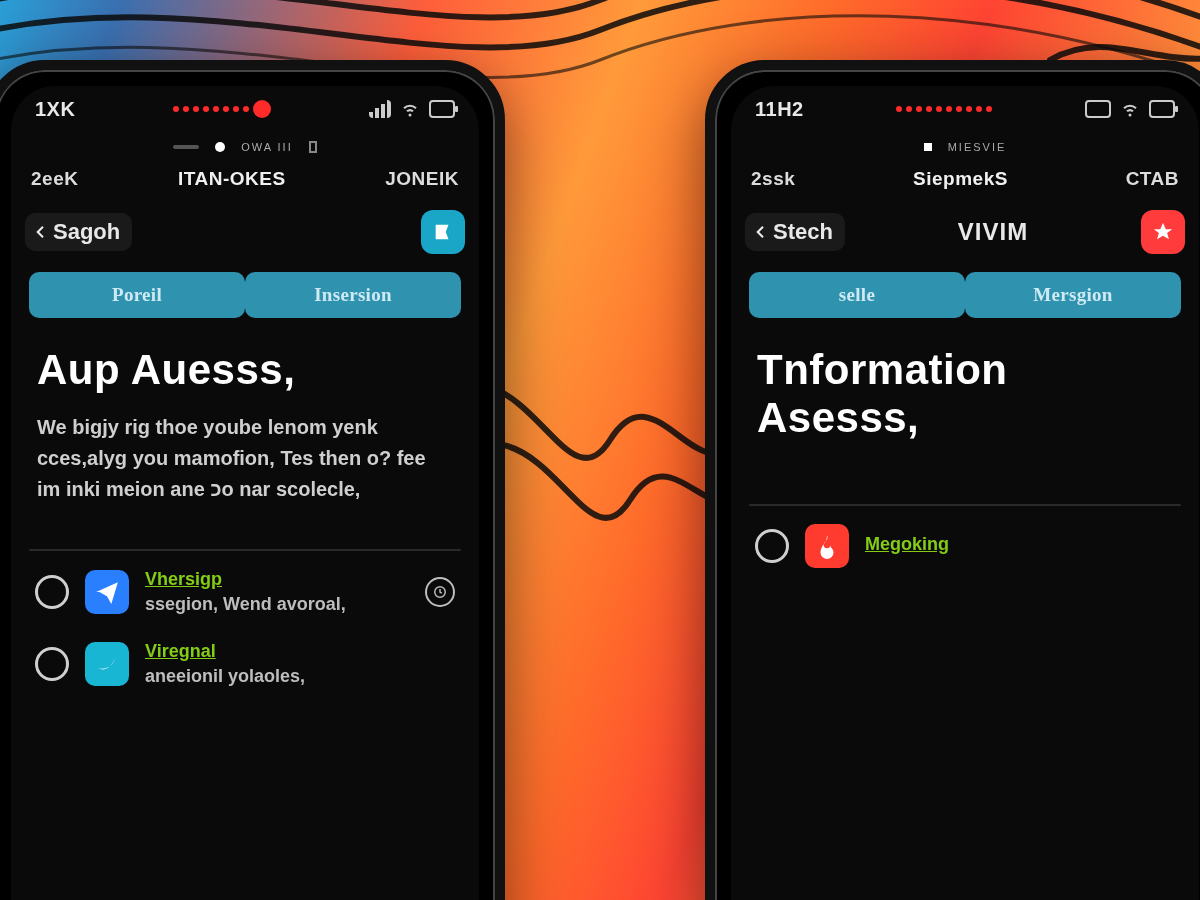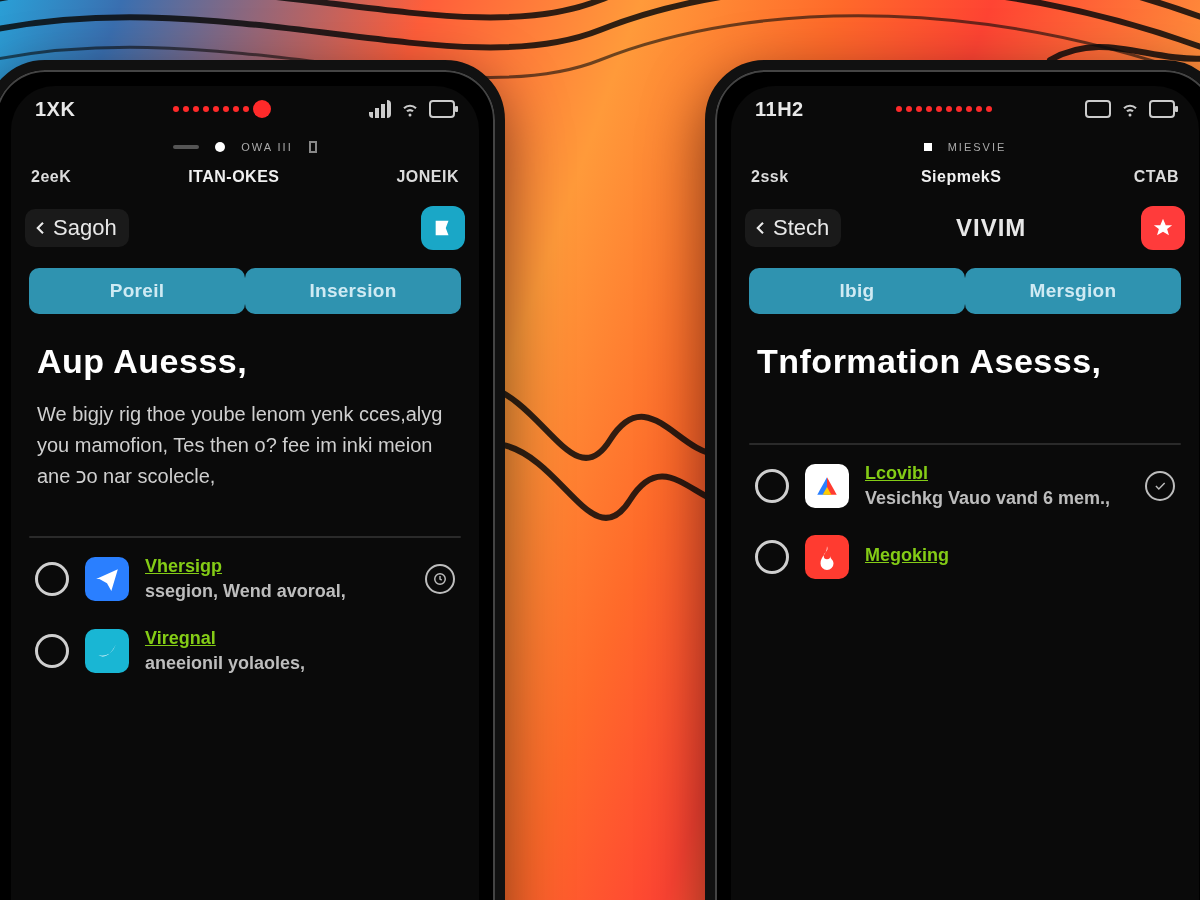--- a/index.html
+++ b/index.html
@@ -48,40 +48,40 @@
      linear-gradient(#ccc,#ccc) 6px 8px/4px 10px no-repeat,
      linear-gradient(#ccc,#ccc) 12px 4px/4px 14px no-repeat,
      linear-gradient(#ccc,#ccc) 18px 0/4px 18px no-repeat; }
   .sicon.wifi{border:none;width:22px;height:18px;}
   .sicon.wifi svg{width:100%;height:100%;}
 
   .sub-status { display:flex; align-items:center; justify-content:center; gap:16px; height:30px; font-size:11px; letter-spacing:2px; color:#aaa; text-transform:uppercase;}
   .sub-status .pill{width:10px;height:10px;border-radius:50%;background:#fff;}
 
   
-  .carrier { display:flex; align-items:center; justify-content:space-between; padding:6px 20px 10px; font-weight:800; font-size:16px; letter-spacing:.5px; color:#dcdcdc;}
+  .carrier { display:flex; align-items:center; justify-content:space-between; padding:6px 20px 10px; font-weight:800; font-size:19px; letter-spacing:.5px; color:#dcdcdc;}
   .carrier .mid{color:#f0f0f0;}
 
   
   .nav { display:flex; align-items:center; gap:10px; padding:10px 14px; }
-  .nav .back { display:flex; align-items:center; gap:4px; font-size:22px; font-weight:400; color:#e8e8e8; background:#1a1a1a; border-radius:10px; padding:6px 12px 6px 6px;}
+  .nav .back { display:flex; align-items:center; gap:4px; font-size:22px; font-weight:700; color:#e8e8e8; background:#1a1a1a; border-radius:10px; padding:6px 12px 6px 6px;}
   .nav .title { flex:1; text-align:center; font-size:24px; font-weight:800; letter-spacing:1px; }
   .nav .action { width:44px; height:44px; border-radius:12px; display:flex; align-items:center; justify-content:center; }
   .nav .action.blue{ background:#1aa7c7; }
   .nav .action.red { background:#ff3b3b; }
   .nav .action svg{ width:22px; height:22px; fill:#fff; }
 
   
-  .tabs { display:flex; gap:0; padding:8px 18px 14px; }
+  .tabs { display:flex; gap:0; padding:8px 18px 14px;font-family:Liberation Serif, serif; }
   .tab { flex:1; background:#2f93b0; color:#cfeaf3; text-align:center; padding:12px 8px; border-radius:10px; font-size:19px; font-weight:700; letter-spacing:.3px; }
 
   
   .content { padding: 14px 26px 20px; }
-  .h { font-size:34px; font-weight:900; letter-spacing:.5px; color:#fff; margin-bottom:18px; }
-  .body { font-size:20px; line-height:1.55; color:#cfcfcf; font-weight:400; }
+  .h { font-size:42px; font-weight:900; letter-spacing:.5px; color:#fff; margin-bottom:18px; }
+  .body { font-size:20px; line-height:1.55; color:#cfcfcf; font-weight:700; }
 
   .divider { margin:24px 18px 0; height:2px; background:#2a2a2a; border-radius:2px;}
 
   
   .list { padding: 18px 14px 0; display:flex; flex-direction:column; gap:26px; }
   .item { display:flex; align-items:center; gap:16px; padding:0 10px; }
   .radio { width:34px; height:34px; border:3px solid #cfcfcf; border-radius:50%; flex-shrink:0; }
   .appicon { width:44px; height:44px; border-radius:10px; display:flex; align-items:center; justify-content:center; flex-shrink:0; }
   .appicon svg{width:26px;height:26px;}
   .ic-blue{background:#2a7fff;}
@@ -274,50 +274,31 @@
         </div>
         <div class="title">VIVIM</div>
         <div class="action red">
           <svg viewBox="0 0 24 24">
               <path d="M12 2l3 7h7l-5.5 4 2 7L12 16l-6.5 4 2-7L2 9h7z"></path>
             </svg>
         </div>
       </div>
 
       <div class="tabs">
-        <div class="tab">lbig</div>
+        <div class="tab">selle</div>
         <div class="tab">Mersgion</div>
       </div>
 
       <div class="content">
         <div class="h">Tnformation Asesss,</div>
       </div>
 
       <div class="divider"></div>
 
       <div class="list">
-        <div class="item">
-          <div class="radio"></div>
-          <div class="appicon ic-tri">
-            <svg viewBox="0 0 24 24">
-                <path fill="#2a7fff" d="M3 20L12 4v16z"></path>
-                <path fill="#ff3b30" d="M12 4l9 16H12z"></path>
-                <path fill="#ffcc00" d="M8 20h8l-4-7z"></path>
-              </svg>
-          </div>
-          <div class="meta">
-            <div class="t">Lcovibl</div>
-            <div class="s">Vesichkg Vauo vand 6 mem.,</div>
-          </div>
-          <div class="chev">
-            <svg viewBox="0 0 24 24">
-                <path d="M5 12l5 5L20 7"></path>
-              </svg>
-          </div>
-        </div>
 
         <div class="item">
           <div class="radio"></div>
           <div class="appicon ic-red">
             <svg viewBox="0 0 24 24">
                 <path fill="#fff" d="M12 2c2 5-3 5-3 9a3 3 0 006 0c0 3 3 3 3 7a6 6 0 01-12 0c0-7 6-8 6-16z"></path>
               </svg>
           </div>
           <div class="meta">
             <div class="t">Megoking</div>

